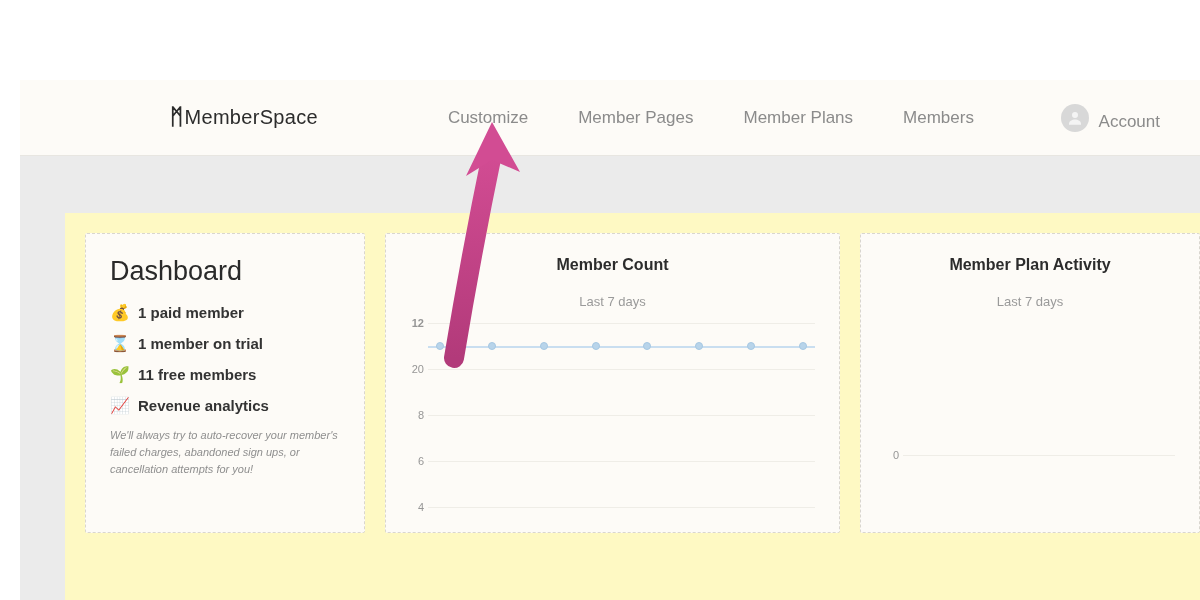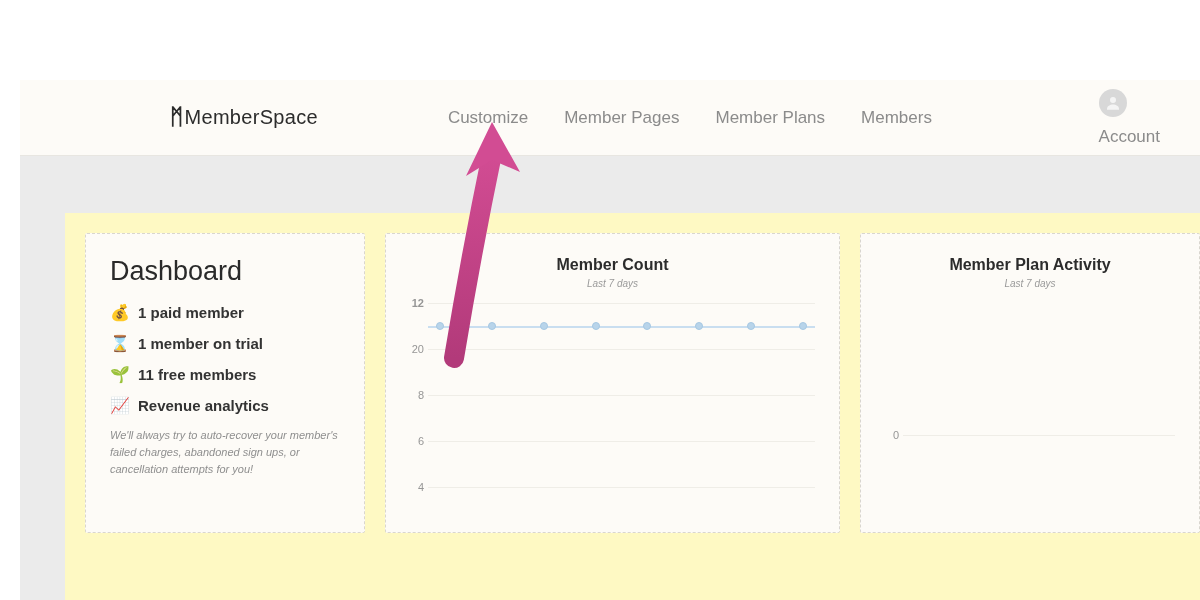--- a/index.html
+++ b/index.html
@@ -37,38 +37,37 @@
   }
   .brand .m-logo {
     font-weight: 700;
     font-size: 22px;
     margin-right: 1px;
     display: inline-block;
     transform: translateY(-1px);
   }
   .nav {
     display: flex;
-    gap: 36px;
+    gap: 50px;
     margin-left: 130px;
   }
   .nav a {
     color: #8b8b8b;
     font-size: 17px;
     text-decoration: none;
     cursor: pointer;
   }
   .account {
     margin-left: auto;
     display: flex;
-    align-items: flex-start;
+    align-items: flex-end;
     gap: 10px;
     color: #8b8b8b;
     font-size: 17px;
     cursor: pointer;
-    flex-direction: column;
   }
   .avatar {
     width: 28px; height: 28px;
     border-radius: 50%;
     background: #d8d8d8;
     display: flex;
     align-items: center;
     justify-content: center;
   }
   .avatar svg { width: 18px; height: 18px; fill: #f4f4f4; }
@@ -123,25 +122,24 @@
   }
 
   .chart-title {
     text-align: center;
     font-weight: 700;
     font-size: 16px;
     color: #2c2c2c;
   }
   .chart-sub {
     text-align: center;
-    font-size: 10px;
+    font-size: 13px;
     color: #9a9a9a;
-    margin-top: 4px;
+    margin-top: 20px;
     margin-bottom: 10px;
-    font-style: italic;
   }
   .chart-body {
     position: relative;
     height: 200px;
     margin-left: 18px;
   }
   .chart-body .grid-line {
     position: absolute;
     left: 0; right: 0;
     border-top: 1px solid #efede7;

